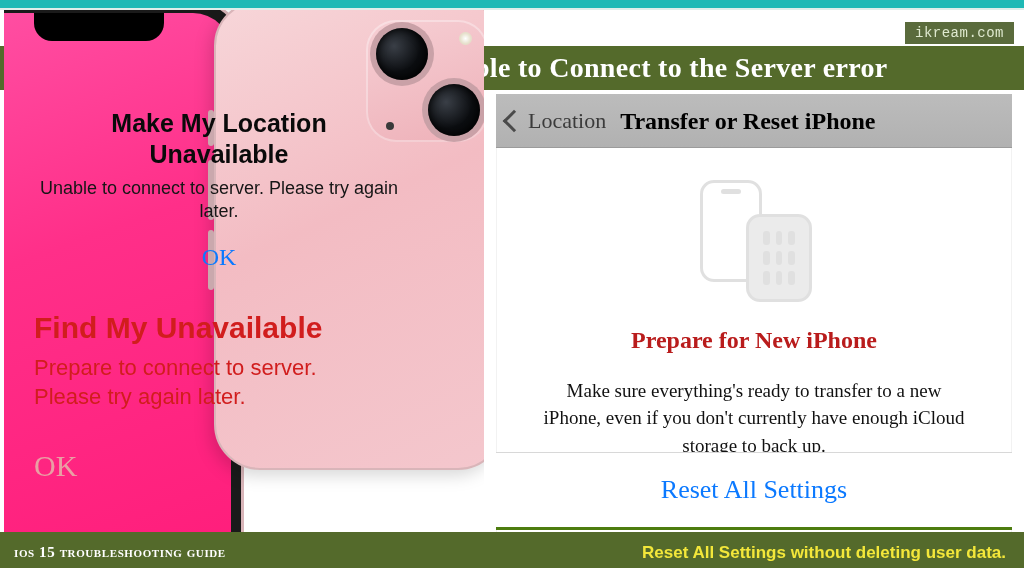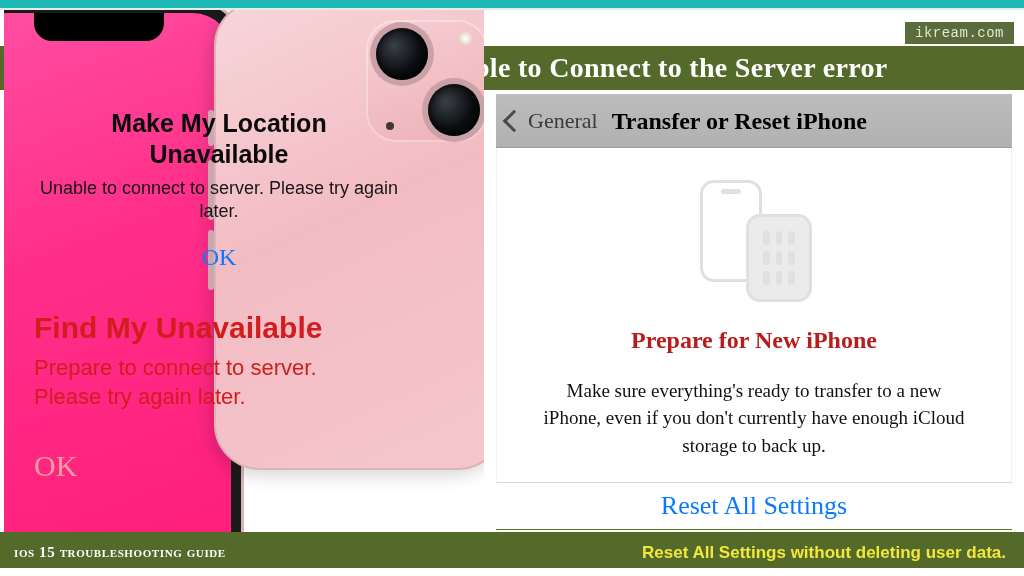--- a/index.html
+++ b/index.html
@@ -70,21 +70,21 @@
   .pi-a, .pi-b { position: absolute; border: 3px solid #bcbcbc; border-radius: 14px; background: #fff; }
   .pi-a { left: 6px; top: 0; width: 62px; height: 102px; }
   .pi-a::before { content:""; position:absolute; top:6px; left:50%; transform:translateX(-50%); width:20px; height:5px; background:#bcbcbc; border-radius:3px; }
   .pi-b { right: 2px; bottom: -2px; width: 66px; height: 88px; background: #d4d4d4; border-color:#bcbcbc; }
   .pi-b .dots { position:absolute; inset:14px; display:grid; grid-template-columns:repeat(3,1fr); grid-auto-rows:1fr; gap:6px; }
   .pi-b .dots span { background:#bcbcbc; border-radius:3px; }
 
   .prep h3 { font: 700 24px/1.2 -apple-system; color: #b91c1c; margin-bottom: 22px; }
   .prep p  { font: 400 19px/1.45 -apple-system; color: #111; }
 
-  .reset-row { position: absolute; left: 0; right: 0; bottom: 20px; height: 48px; border-top: 1px solid #d8d8d8; border-bottom: 1px solid #4d7c0f; background:#fff; display:flex; align-items:center; justify-content:center; }
+  .reset-row { position: absolute; left: 0; right: 0; bottom: 20px; height: 78px; border-top: 1px solid #d8d8d8; border-bottom: 3px solid #4d7c0f; background:#fff; display:flex; align-items:center; justify-content:center; }
   .reset-row span { font: 400 26px/1 -apple-system; color: #0b79ff; }
 
   
   .footer { position:absolute; left:0; bottom:8px; width:1024px; height:36px; background:#546a2b; display:flex; align-items:center; justify-content:space-between; padding:4px 18px 0 14px; }
   .footer .l { font: 700 15px/1 "Copperplate","Copperplate Gothic",serif; color:#fff; letter-spacing:0.6px; font-variant: small-caps; }
   .footer .r { font: 700 17px/1 Arial,sans-serif; color:#f3e73a; }
   .invisible-after { position:absolute; left:0; bottom:0; width:1024px; height:8px; background:#fff; }
 
   
   .accent { position:absolute; left:376px; bottom:0; width:80px; height:8px; background:#ff8a3d; }
@@ -142,21 +142,21 @@
         <span>Prepare to connect to server.</span><br>
         <span>Please try again later.</span>
       </div>
       <div class="ok">OK</div>
     </div>
   </div>
 
   <div class="settings">
     <div class="nav">
       <div class="chev"></div>
-      <span class="back">General</span>
+      <span class="back">Location</span>
       <span class="here">Transfer or Reset iPhone</span>
     </div>
 
     <div class="prep">
       <div class="phones-illus">
         <div class="pi-a"></div>
         <div class="pi-b">
           <div class="dots">
               <span></span>
               <span></span>

